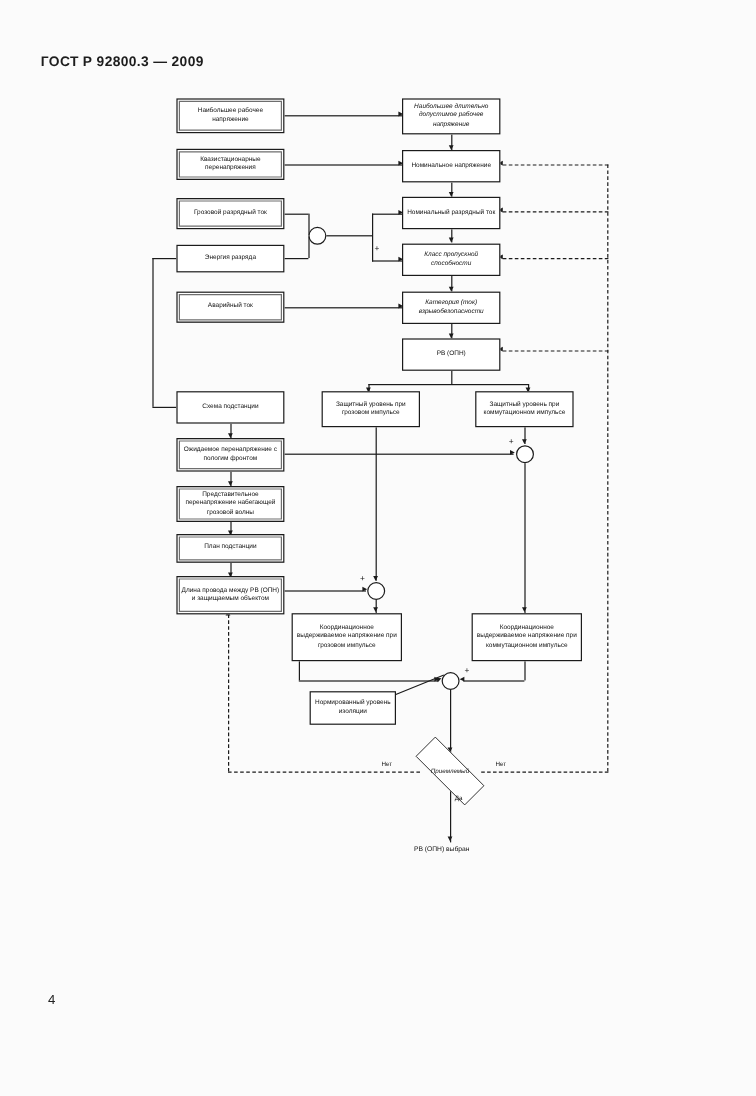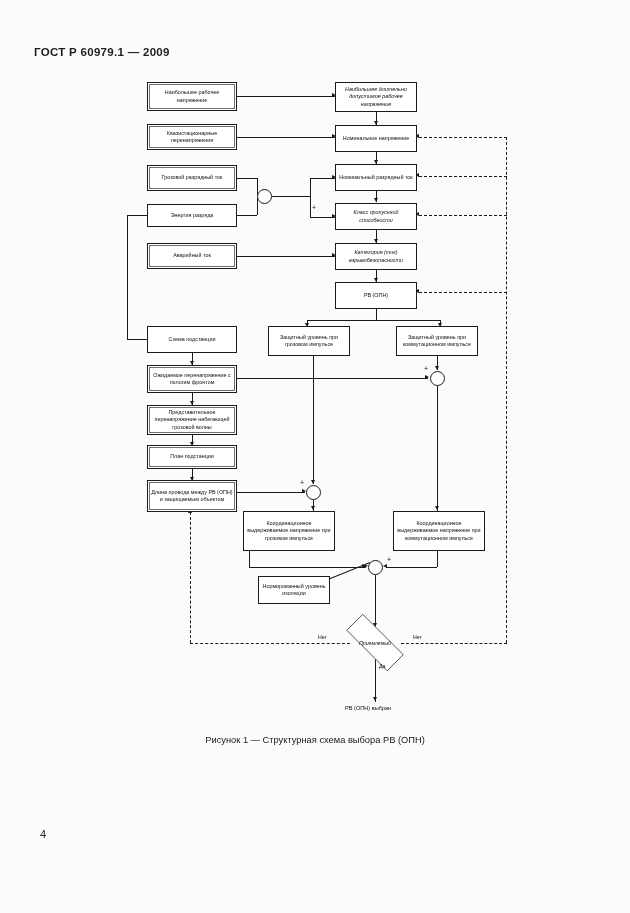--- a/index.html
+++ b/index.html
@@ -82,21 +82,21 @@
 
   .plus{position:absolute; font-size:7px; color:#111; line-height:1;}
   .edgelbl{position:absolute; font-size:5.2px; color:#111;}
   .termlbl{position:absolute; font-size:5.6px; color:#111;}
 </style>
 </head>
 <body>
 
 <div class="page">
 
-  <div class="std-header">ГОСТ Р 60979.1 — 2009</div>
+  <div class="std-header">ГОСТ Р 92800.3 — 2009</div>
   <div class="page-num">4</div>
 
   <div class="diagram">
 
     <div class="ln lnh" style="left:237px; top:96px; width:98px;"></div>
     <div class="arw rt" style="left:332px; top:92.5px;"></div>
 
     <div class="ln lnh" style="left:237px; top:137px; width:98px;"></div>
     <div class="arw rt" style="left:332px; top:133.5px;"></div>
 
@@ -293,14 +293,13 @@
       <div class="dlabel">Приемлемый</div>
     </div>
     <div class="edgelbl" style="left:318px; top:634px;">Нет</div>
     <div class="edgelbl" style="left:413px; top:634px;">Нет</div>
     <div class="edgelbl" style="left:379px; top:663px;">Да</div>
 
     <div class="termlbl" style="left:345px; top:705px;">РВ (ОПН) выбран</div>
 
   </div>
 
-  <div class="fig-caption">Рисунок 1 — Структурная схема выбора РВ (ОПН)</div>
 </div>
 
 </body></html>

